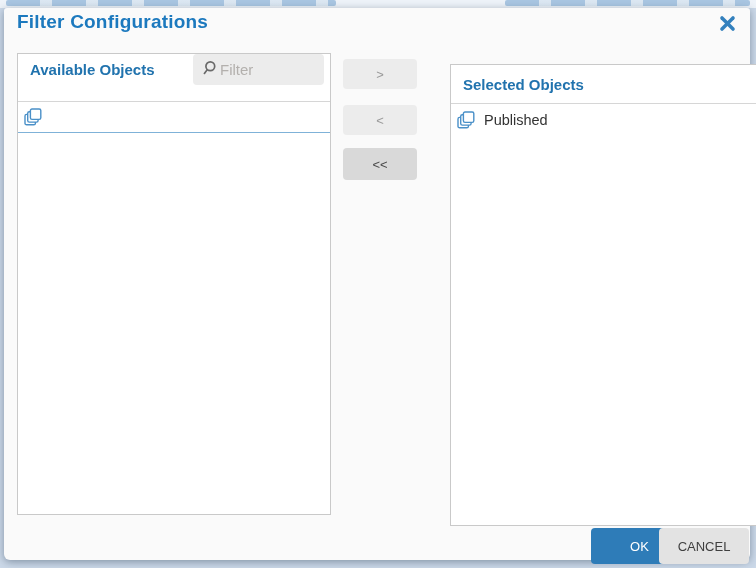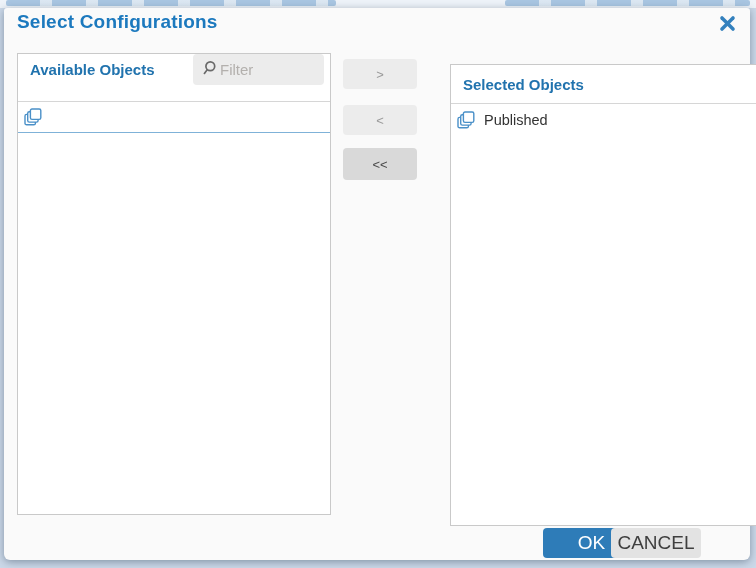--- a/index.html
+++ b/index.html
@@ -46,40 +46,40 @@
 
   .transfer-col { position:absolute; left:339px; top:0; width:74px; }
   .transfer-btn { position:absolute; left:0; width:74px; height:30px; border:none; border-radius:4px;
                   font-family:"Liberation Sans",sans-serif; font-size:13px; cursor:pointer; }
   .transfer-btn.dim { background:#ececec; color:#9a9a9a; }
   .transfer-btn.active { background:#d9d9d9; color:#4a4a4a; height:32px; }
   #btn-move-right { top:51px; }
   #btn-move-left  { top:97px; }
   #btn-move-all-left { top:140px; }
 
-  .footer-btn { position:absolute; top:520px; height:30px; border:none; border-radius:4px;
-                font-family:"Liberation Sans",sans-serif; font-size:19px; cursor:pointer; }
+  .footer-btn { position:absolute; top:520px; height:36px; border:none; border-radius:4px;
+                font-family:"Liberation Sans",sans-serif; font-size:13px; cursor:pointer;margin-left:48px; }
   .ok-btn { left:539px; width:97px; background:#2e7cb8; color:#ffffff; }
   .cancel-btn { left:607px; width:90px; background:#e3e3e3; color:#3f3f3f; }
 
   .icon-stack { flex:0 0 auto; display:block; }
 </style>
 </head>
 <body>
 
 <div>
   <div class="bg-topband">
     <div class="bg-blob left"></div>
     <div class="bg-blob right"></div>
   </div>
 </div>
 
 <div class="modal">
 
-  <div class="modal-title">Select Configurations</div>
+  <div class="modal-title">Filter Configurations</div>
 
   <div class="close-btn">
     <span>
       <svg width="17" height="17" viewBox="0 0 17 17">
         <g stroke="#3380bd" stroke-width="3.6" stroke-linecap="round">
           <line x1="3" y1="3" x2="14" y2="14"></line>
           <line x1="14" y1="3" x2="3" y2="14"></line>
         </g>
       </svg>
     </span>

